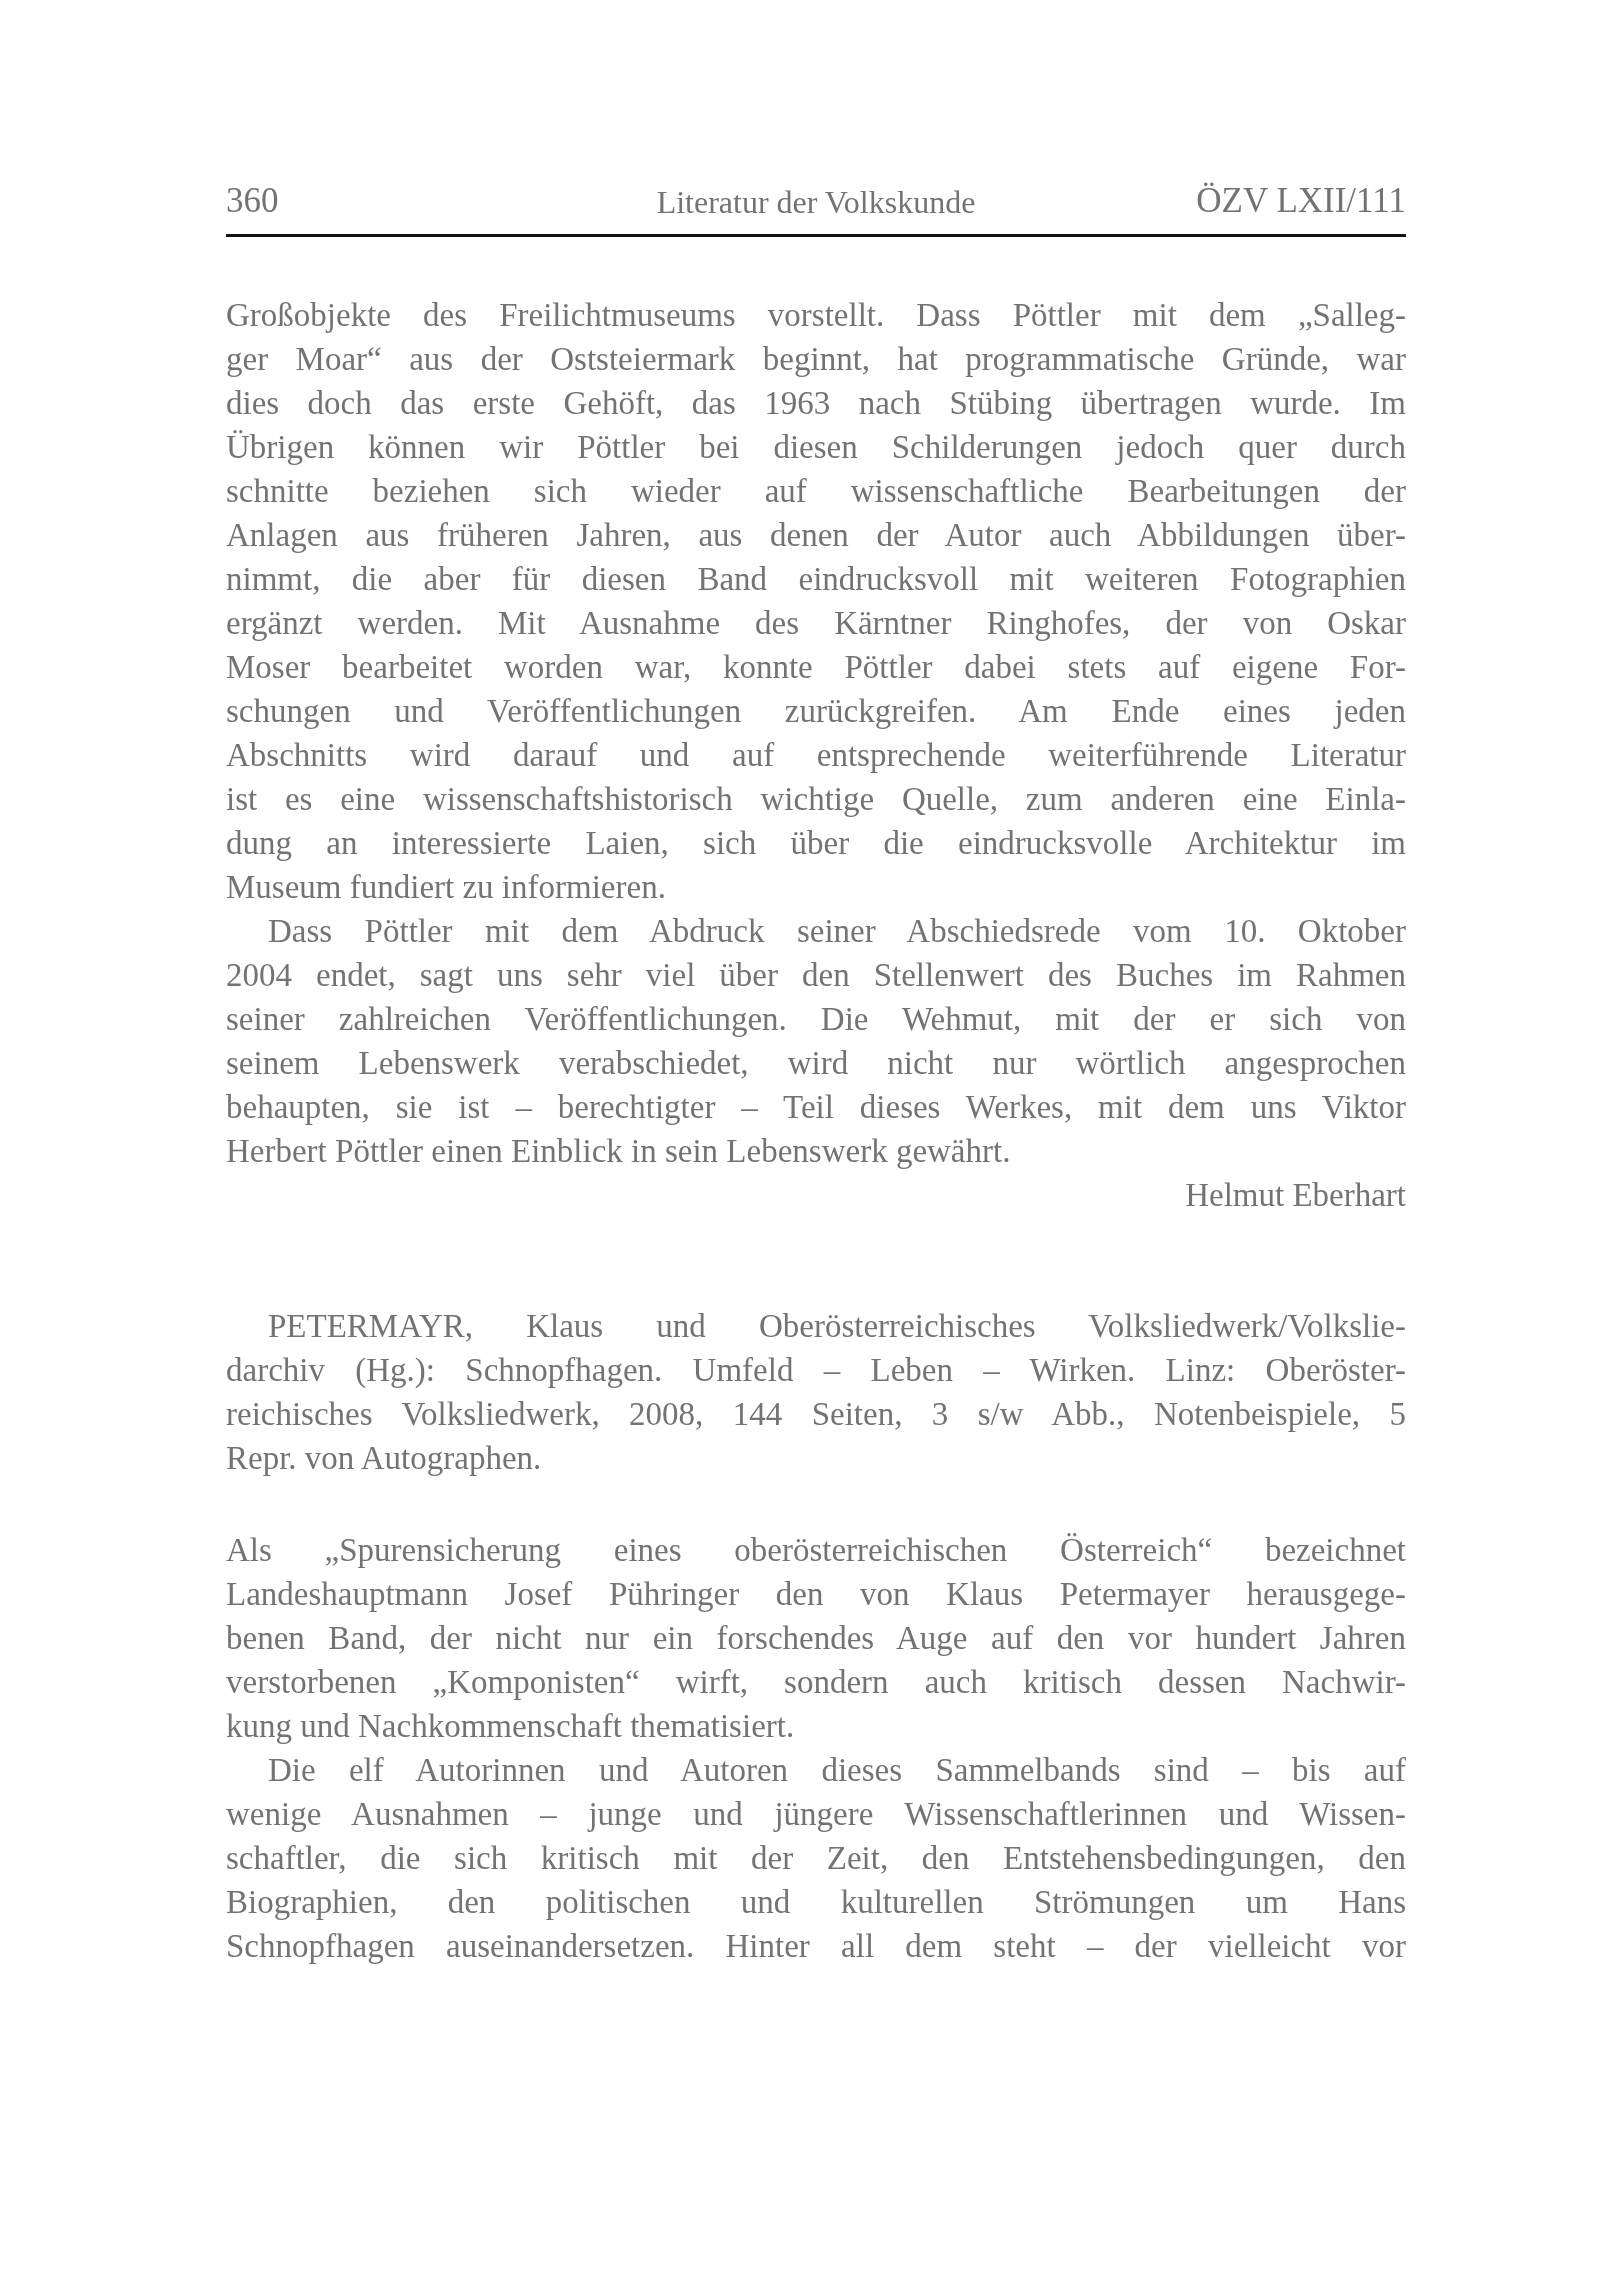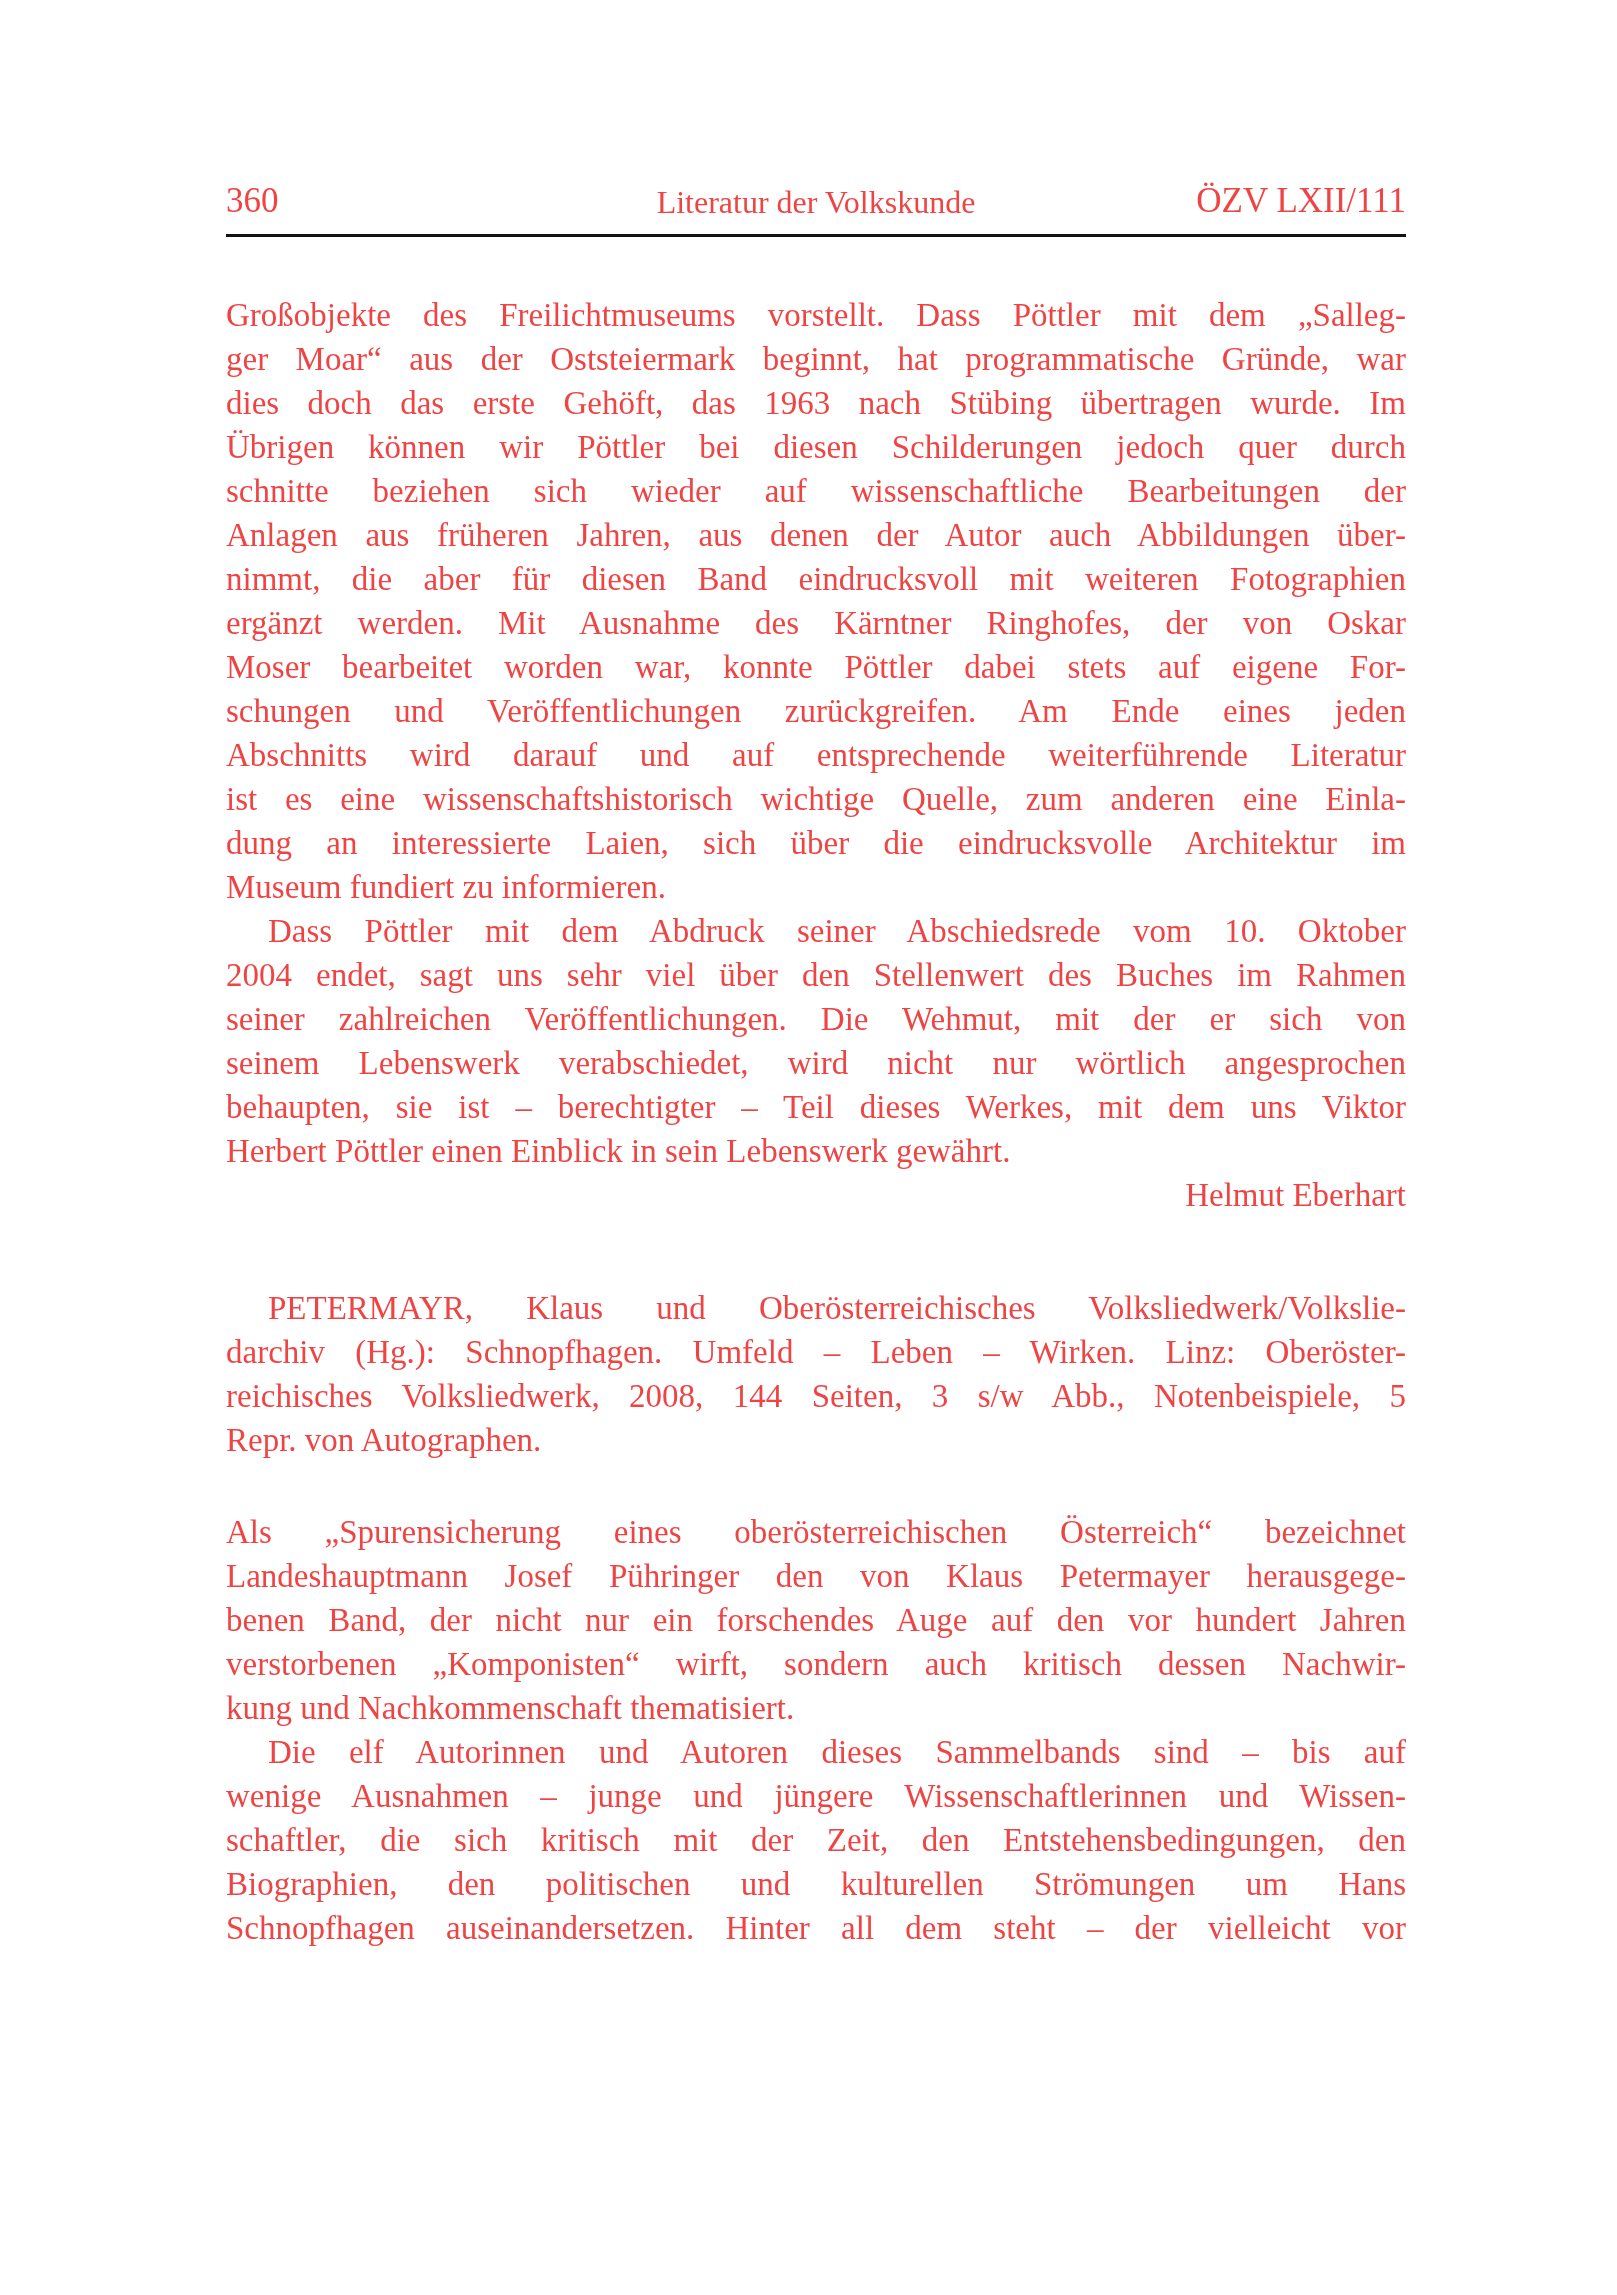--- a/index.html
+++ b/index.html
@@ -2,21 +2,21 @@
 <html style="font-size:13px"><head>
 <meta charset="utf-8">
 <style>
   html, body { margin: 0; padding: 0; background: #e8e8e8; }
   .page {
     position: relative;
     width: 1617px;
     height: 2295px;
     background: #ffffff;
     font-family: "Liberation Serif", "DejaVu Serif", serif;
-    color: #ef4444;
+    color: #737373;
     overflow: hidden;
   }
   .header {
     position: absolute;
     left: 226px;
     top: 181px;
     width: 1180px;
     height: 42px;
     font-size: 35px;
     line-height: 39px;
@@ -41,21 +41,21 @@
     font-size: 33px;
     line-height: 44px;
   }
   .para { margin: 0; }
   .line { width: 100%; text-align: left; }
   .line.fill { text-align: justify; text-align-last: justify; }
   .line.ind  { text-indent: 42px; }
   .line.sig  { text-align: right; }
   .it { }
   
-  [data-name="para-petermayr-bibliography"] { margin-top: 69px; }
+  [data-name="para-petermayr-bibliography"] { margin-top: 87px; }
   [data-name="para-petermayr-review-p1"]    { margin-top: 48px; }
 </style>
 </head>
 <body>
 
 <div class="page" data-name="document-page">
   <div class="header" data-name="page-header">
     <span class="page-num" data-name="page-number">360</span>
     <span class="running-title" data-name="running-header-title">Literatur der Volkskunde</span>
     <span class="issue" data-name="issue-label">ÖZV LXII/111</span>

